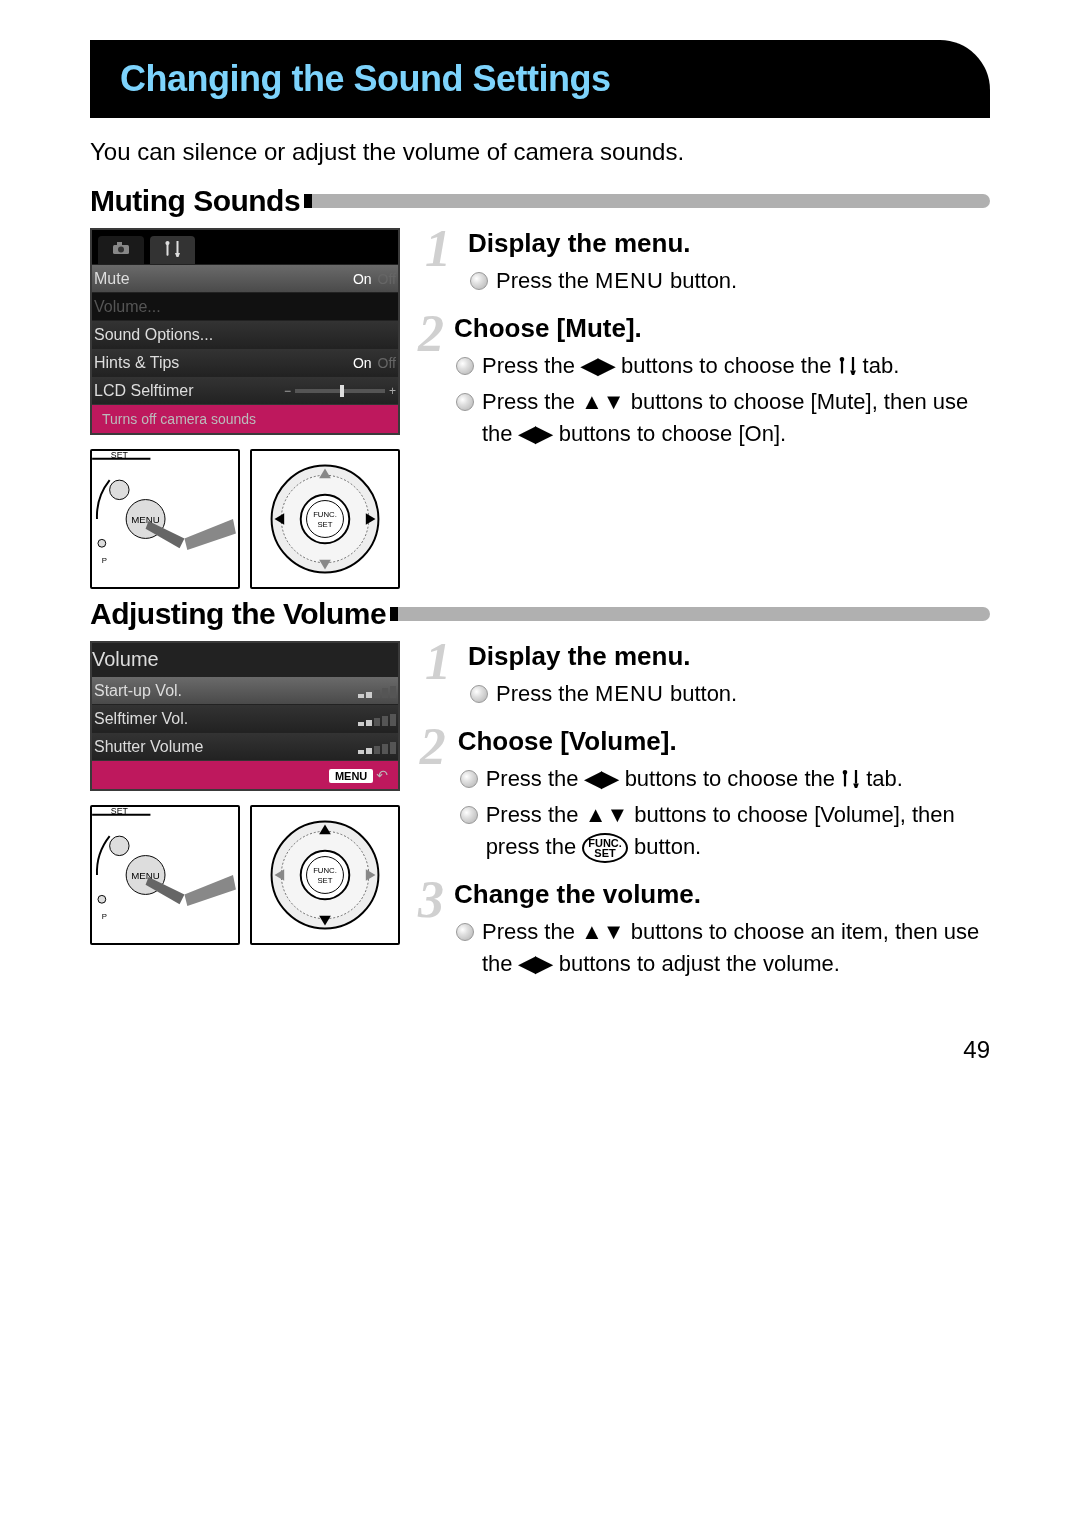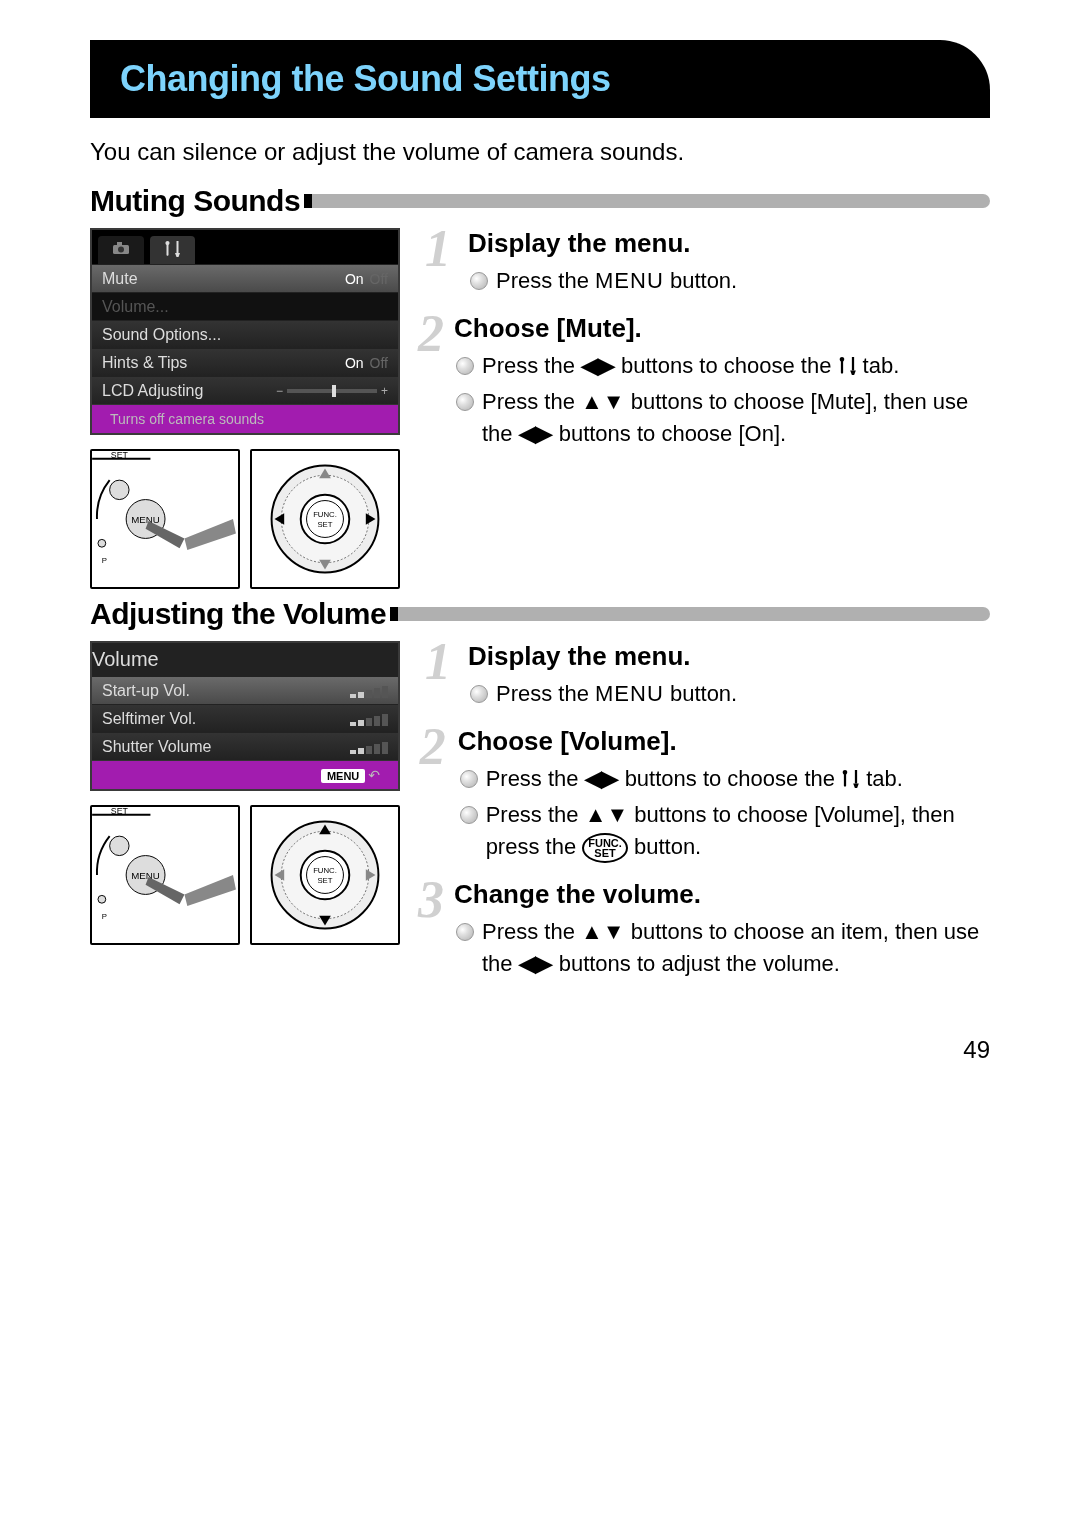--- a/index.html
+++ b/index.html
@@ -87,36 +87,36 @@
     position: relative;
   }
   .lcd-tab.active {
     background: #333;
     color: #fff;
   }
   .lcd-row {
     display: flex;
     justify-content: space-between;
     align-items: center;
-    padding: 3px 10px;
+    padding: 3px 2px;
     border-top: 1px solid #222;
     background: linear-gradient(#333, #222);
     min-height: 28px;
   }
   .lcd-row.selected {
     background: linear-gradient(#6a6a6a, #4a4a4a);
   }
   .lcd-row.dim {
     color: #555;
     background: #111;
   }
   .lcd-footer {
-    background: #a21caf;
+    background: #be185d;
     color: #bbb;
-    padding: 6px 18px;
+    padding: 6px 10px;
     font-size: 14px;
     border-top: 1px solid #333;
   }
   .onoff {
     display: inline-flex;
     gap: 6px;
     font-size: 14px;
   }
   .onoff .on { color: #fff; }
   .onoff .off { color: #666; }
@@ -295,21 +295,21 @@
             <span></span>
         </div>
         <div class="lcd-row">
           <span>Hints &amp; Tips</span>
           <span class="onoff">
             <span class="on">On</span>
             <span class="off">Off</span>
           </span>
         </div>
         <div class="lcd-row">
-          <span>LCD Adjusting</span>
+          <span>LCD Selftimer</span>
           <span class="bright-bar">
             <span>−</span>
               <span class="bright-track">
                 <span class="bright-handle"></span>
               </span>
               <span>+</span>
           </span>
         </div>
         <div class="lcd-footer">Turns off camera sounds</div>
       </div>

